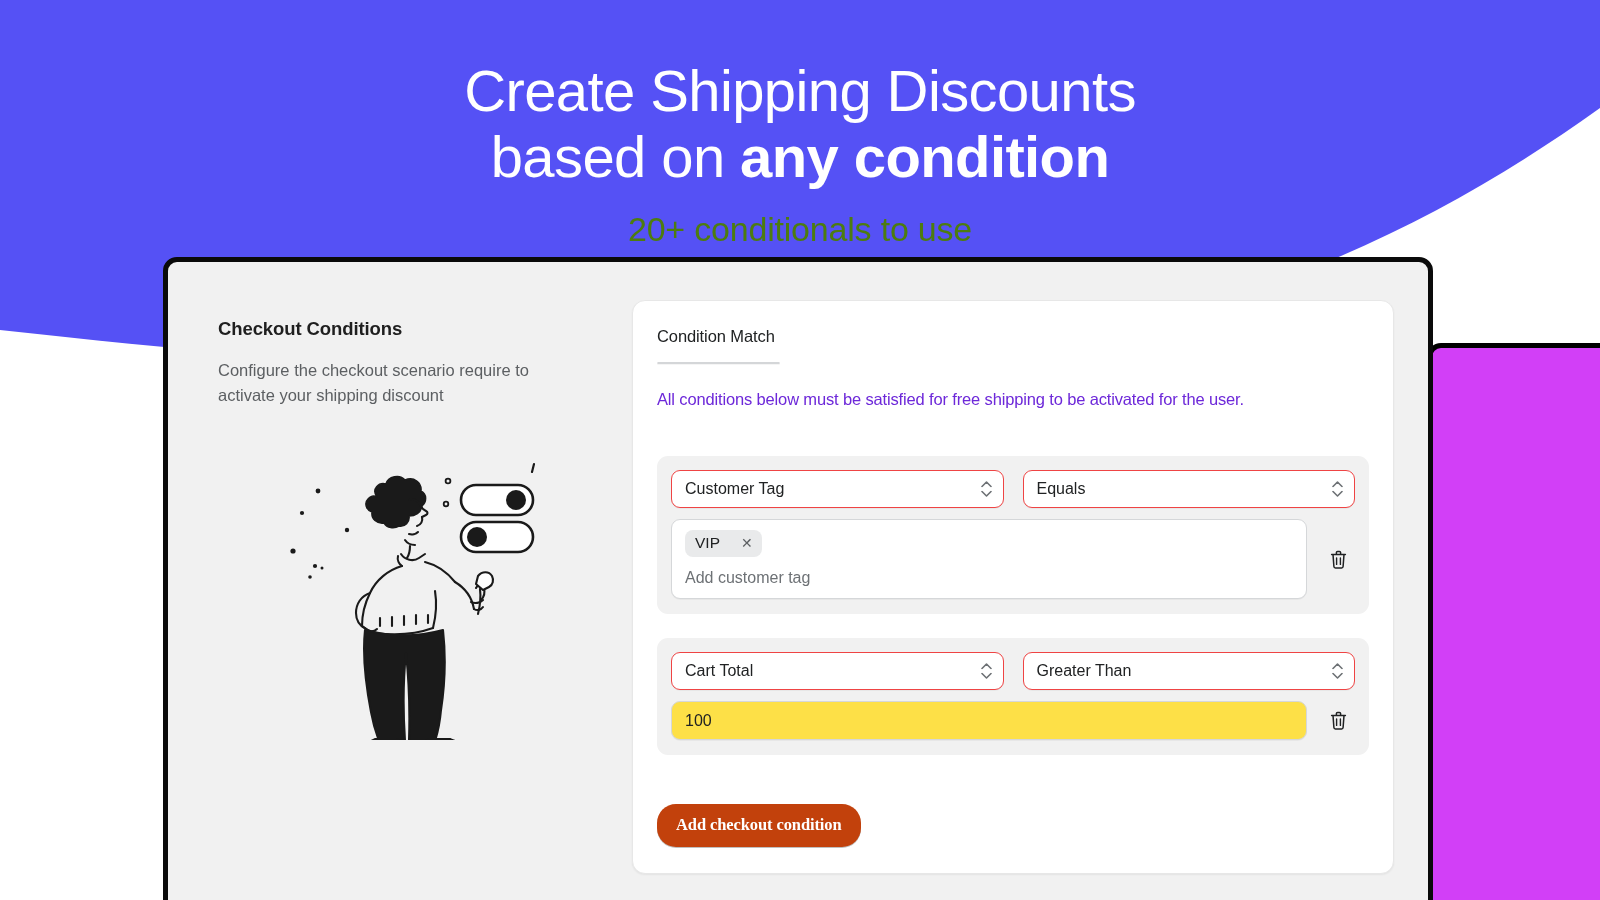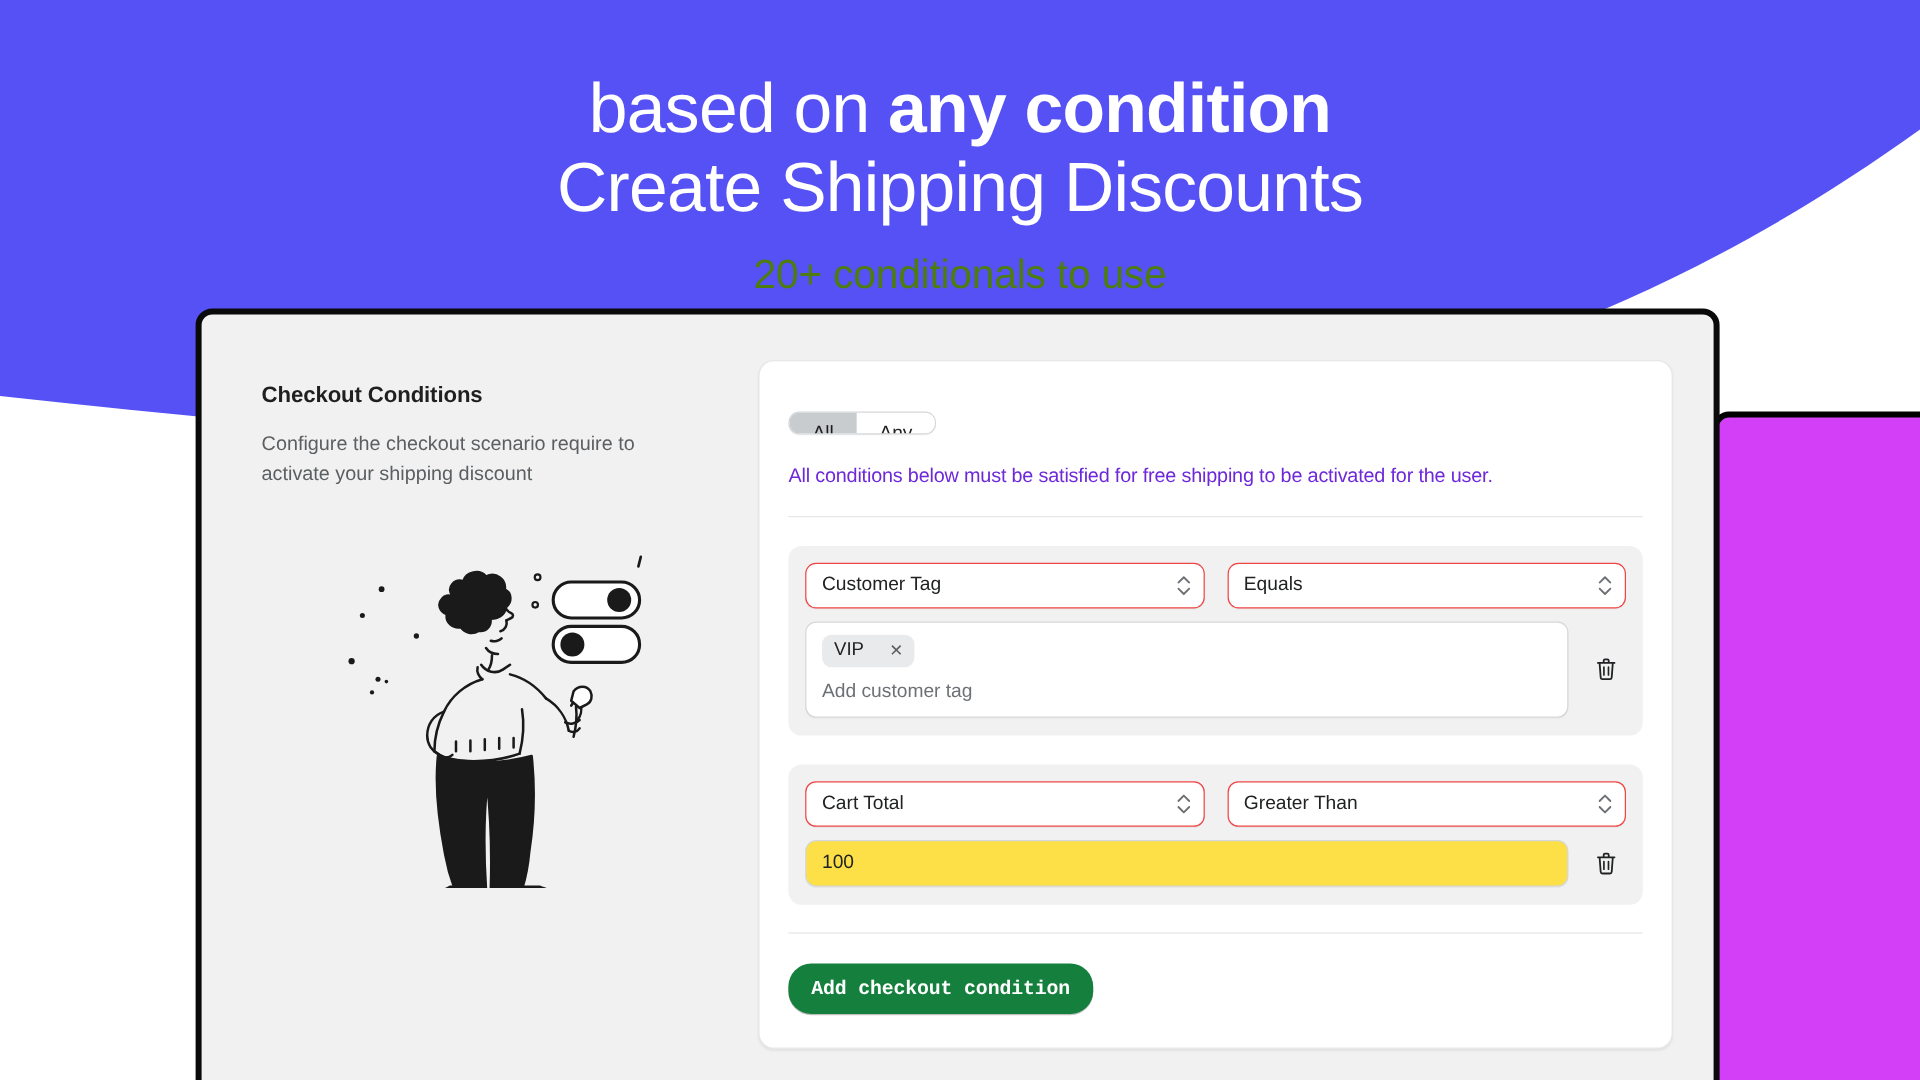--- a/index.html
+++ b/index.html
@@ -272,22 +272,22 @@
     justify-content: center;
     background: transparent;
     border: none;
     cursor: pointer;
     flex: 0 0 34px;
     color: #202223;
   }
 
   .panel-footer { margin-top: 26px; }
   .add-btn {
-    font-family: Liberation Mono, monospace;
-    background: #15803d;
+    font-family: Liberation Serif, serif;
+    background: #c2410c;
     color: #ffffff;
     font-size: 16.5px;
     font-weight: 700;
     border: none;
     border-radius: 19px;
     padding: 11px 19px 12px 19px;
     cursor: pointer;
     box-shadow: 0 1px 0 rgba(0,0,0,0.25);
     letter-spacing: -0.1px;
   }
@@ -295,22 +295,22 @@
 </head>
 <body>
 
 <svg id="bg-layer" viewBox="0 0 1600 900" preserveAspectRatio="none">
   <rect x="0" y="0" width="1600" height="900" fill="#ffffff"></rect>
   <path fill="#5551F5" d="M0,0 L1600,0 L1600,108 C1430,230 1240,316 1000,352 C720,394 380,372 0,330 Z"></path>
 </svg>
 
 <div class="hero">
   <div class="hero-title">
+    <div>Create Shipping Discounts</div>
     <div><span>based on </span><span class="strong">any condition</span></div>
-    <div>Create Shipping Discounts</div>
   </div>
   <div class="hero-sub">20+ conditionals to use</div>
 </div>
 
 <div class="back-card"></div>
 
 <div class="app-card">
 
   <div class="left-col">
     <div class="left-title">Checkout Conditions</div>
@@ -375,20 +375,21 @@
 
           <rect x="176" y="72" width="72" height="30" rx="15" fill="#ffffff" stroke="#1a1a1a" stroke-width="2.6"></rect>
           <circle cx="192" cy="87" r="10" fill="#1a1a1a" stroke="none"></circle>
         </g>
       </svg>
     </div>
   </div>
 
   <div class="panel">
 
+    <div class="panel-label">Condition Match</div>
 
     <div class="segmented">
       <button class="seg-btn selected">All</button>
       <button class="seg-btn">Any</button>
     </div>
 
     <div class="panel-help">All conditions below must be satisfied for free shipping to be activated for the user.</div>
 
     <div class="divider"></div>
 

